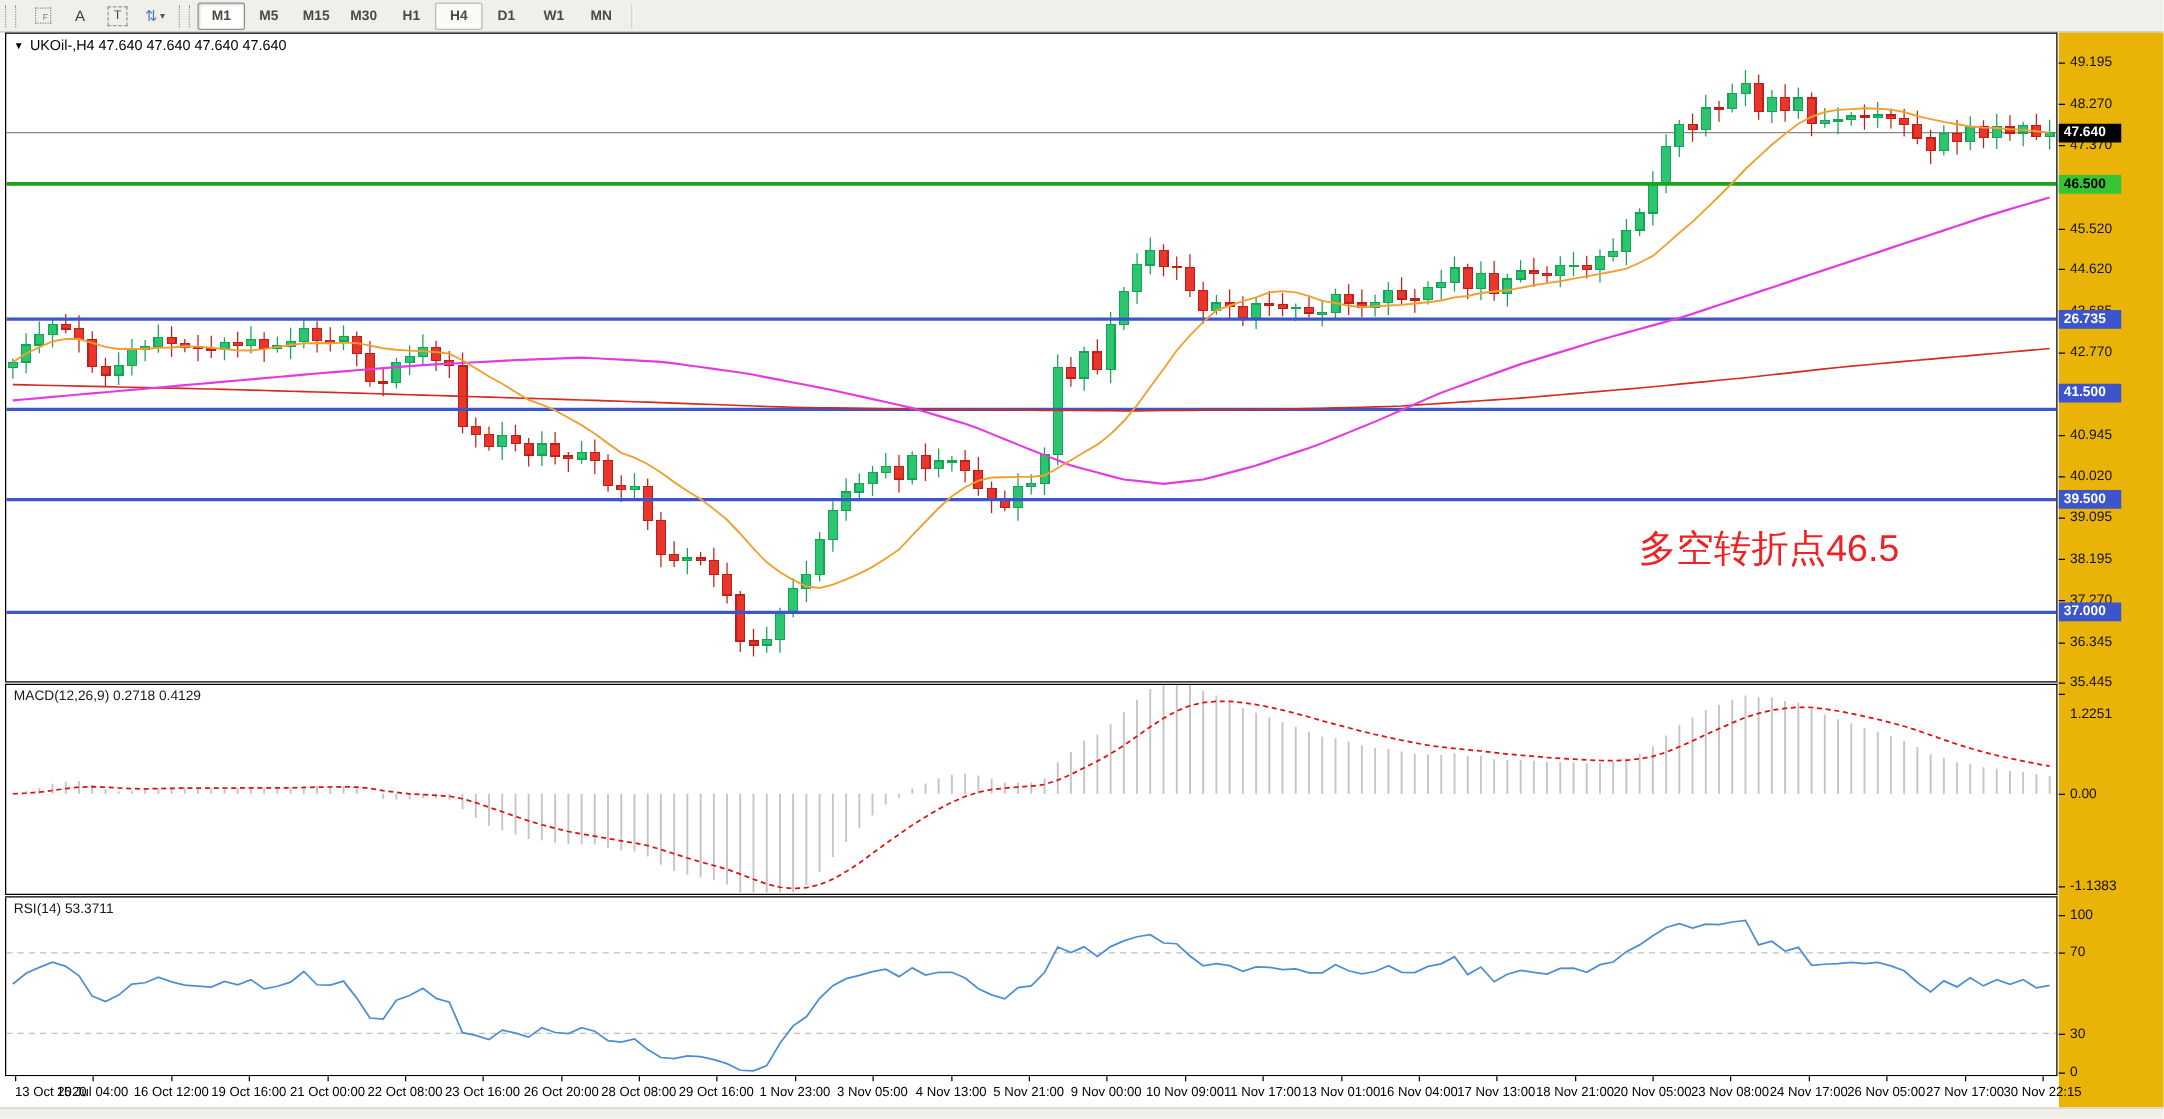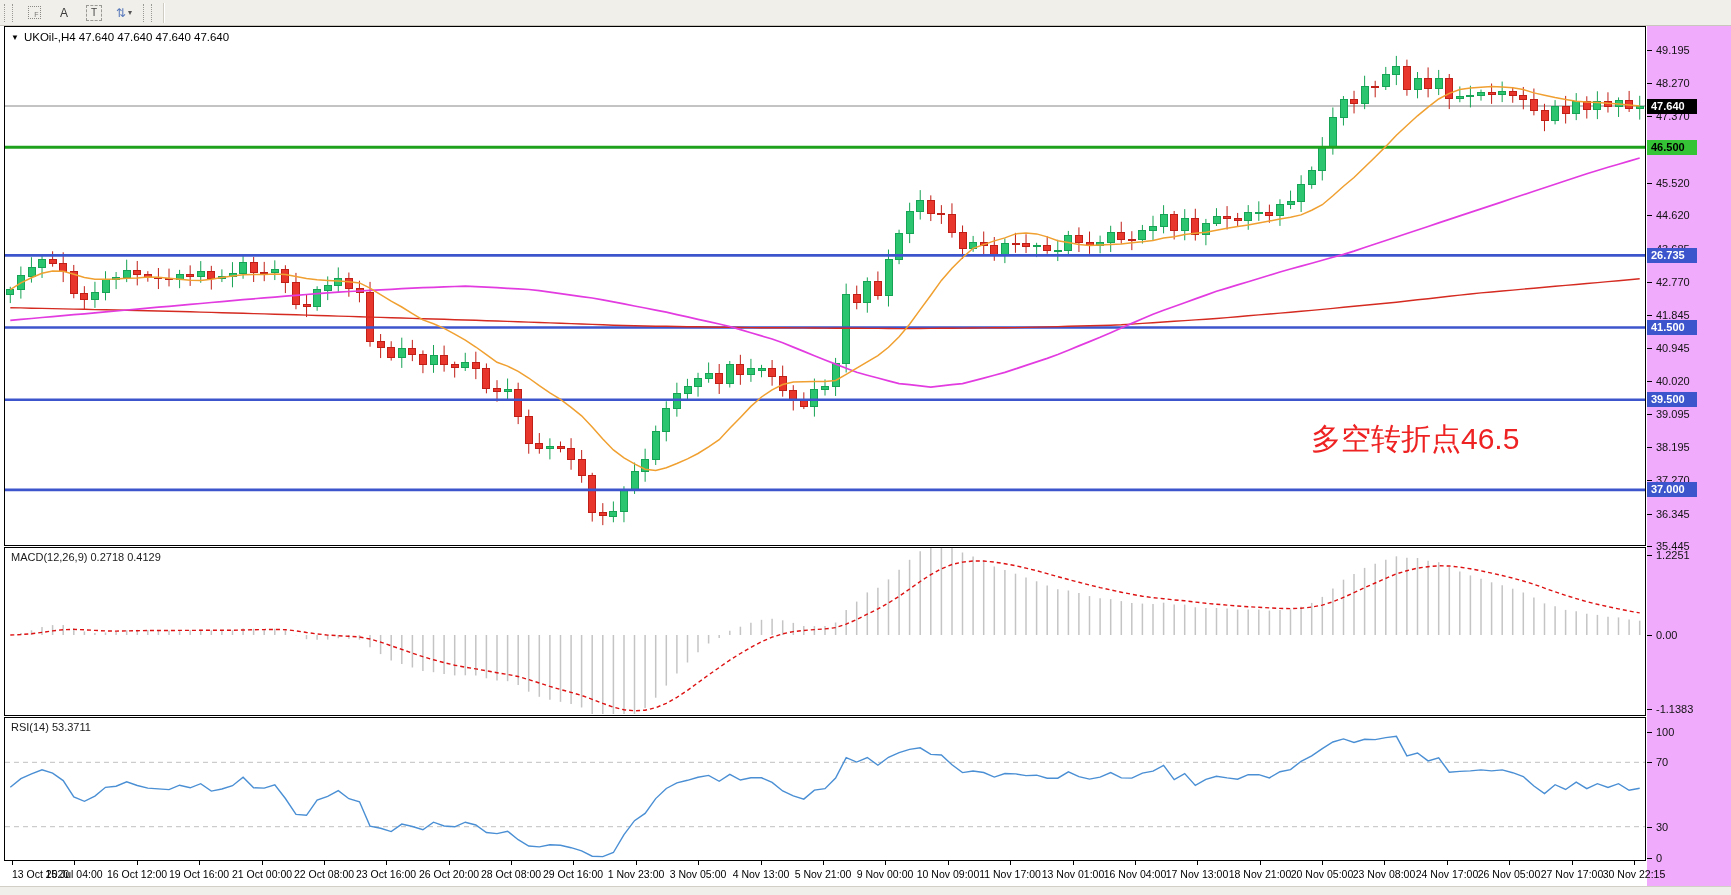--- a/index.html
+++ b/index.html
@@ -23,21 +23,21 @@
   .plot-frame{position:absolute;left:4px;top:26px;width:1642px;height:835px;border:1px solid #000;
     box-sizing:border-box;background:#fff}
   .pane-sep{position:absolute;left:4px;width:1642px;height:3px;background:#fff;
     border-top:1px solid #000;border-bottom:1px solid #000;box-sizing:border-box}
   svg.layer{position:absolute;display:block}
   .chart-title{position:absolute;left:11px;top:31px;font-size:11.5px;color:#000;white-space:nowrap}
   .chart-title .tri{font-size:8px;vertical-align:1px;margin-right:5px}
   .ind-label{position:absolute;left:11px;font-size:11px;color:#1a1a1a;white-space:nowrap}
   .annotation{position:absolute;white-space:nowrap;font-weight:400}
   
-  .axis{position:absolute;left:1647px;top:26px;width:84px;height:860px;background:#f0abfc;font-size:11px;color:#111}
+  .axis{position:absolute;left:1647px;top:26px;width:84px;height:860px;background:#eab308;font-size:11px;color:#111}
   .axlbl{position:absolute;left:9px;white-space:nowrap}
   .axtick{position:absolute;left:0;width:5px;height:1px;background:#000}
   .pricebox{position:absolute;left:0;height:15px;line-height:15px;padding:0 4px;font-size:11px;font-weight:700;
     white-space:nowrap;min-width:50px;box-sizing:border-box}
   
   .time-axis{position:absolute;left:4px;top:861px;width:1643px;height:25px;background:#fff;font-size:10.5px;color:#000}
   .ttick{position:absolute;top:0;width:1px;height:4px;background:#000}
   .tlbl{position:absolute;top:7px;white-space:nowrap;transform:translateX(-50%)}
   .statusbar{position:absolute;left:0;top:886px;width:1731px;height:9px;background:#f0efe9;border-top:1px solid #d2cfc7}
 </style>
@@ -53,20 +53,31 @@
     <span style="font-size:12px;color:#3a3a3a">A</span>
   </div>
   <div class="tbtn icon">
     <span class="ticon">T</span>
   </div>
   <div class="tbtn icon">
     <span style="font-size:12px;color:#5577bb">⇅</span>
     <span class="caret">▾</span>
   </div>
   <div class="grip"></div>
+  <div id="tf-buttons" style="display:flex;align-items:center">
+      <div class="tbtn pressed">M1</div>
+      <div class="tbtn">M5</div>
+      <div class="tbtn">M15</div>
+      <div class="tbtn">M30</div>
+      <div class="tbtn">H1</div>
+      <div class="tbtn active">H4</div>
+      <div class="tbtn">D1</div>
+      <div class="tbtn">W1</div>
+      <div class="tbtn">MN</div>
+    </div>
   <div class="tsep"></div>
 </div>
 
 <div class="plot-frame"></div>
 <div class="pane-sep" style="top:545px"></div>
 <div class="pane-sep" style="top:715px"></div>
 
 <svg class="layer" id="main-svg" style="left:5px;top:27px" width="1640" height="517">
     <line x1="0" x2="1640" y1="79.01519999999991" y2="79.01519999999991" stroke="#888888" stroke-width="1"></line>
     <line x1="5.290322580645161" x2="5.290322580645161" y1="259.77600000000007" y2="276.096135677859" stroke="#17a355" stroke-width="1"></line>
@@ -586,37 +597,37 @@
     <div class="axlbl" style="top:382px">39.095</div>
     <div class="axtick" style="top:421px"></div>
     <div class="axlbl" style="top:415px">38.195</div>
     <div class="axtick" style="top:454px"></div>
     <div class="axlbl" style="top:448px">37.270</div>
     <div class="axtick" style="top:488px"></div>
     <div class="axlbl" style="top:482px">36.345</div>
     <div class="axtick" style="top:520px"></div>
     <div class="axlbl" style="top:514px">35.445</div>
     <div class="axtick" style="top:529px"></div>
-    <div class="axlbl" style="top:523px">1.2251</div>
+    <div class="axlbl" style="top:539px">1.2251</div>
     <div class="axtick" style="top:609px"></div>
     <div class="axlbl" style="top:603px">0.00</div>
     <div class="axtick" style="top:683px"></div>
     <div class="axlbl" style="top:677px">-1.1383</div>
     <div class="axtick" style="top:706px"></div>
     <div class="axlbl" style="top:700px">100</div>
     <div class="axtick" style="top:736px"></div>
     <div class="axlbl" style="top:730px">70</div>
     <div class="axtick" style="top:801px"></div>
     <div class="axlbl" style="top:795px">30</div>
     <div class="axtick" style="top:832px"></div>
     <div class="axlbl" style="top:826px">0</div>
     <div class="pricebox" style="top:73px;background:#000000;color:#ffffff">47.640</div>
     <div class="pricebox" style="top:114px;background:#35c435;color:#000000">46.500</div>
     <div class="pricebox" style="top:222px;background:#3c55cc;color:#ffffff">26.735</div>
-    <div class="pricebox" style="top:294px;background:#3c55cc;color:#ffffff">41.500</div>
+    <div class="pricebox" style="top:281px;background:#3c55cc;color:#ffffff">41.500</div>
     <div class="pricebox" style="top:366px;background:#3c55cc;color:#ffffff">39.500</div>
     <div class="pricebox" style="top:456px;background:#3c55cc;color:#ffffff">37.000</div>
   </div>
 
 <div class="time-axis" id="time-axis">
     <div class="ttick" style="left:8px"></div>
     <div class="tlbl" style="left:8px;transform:none">13 Oct 2020</div>
     <div class="ttick" style="left:70px"></div>
     <div class="tlbl" style="left:70px">15 Jul 04:00</div>
     <div class="ttick" style="left:133px"></div>

